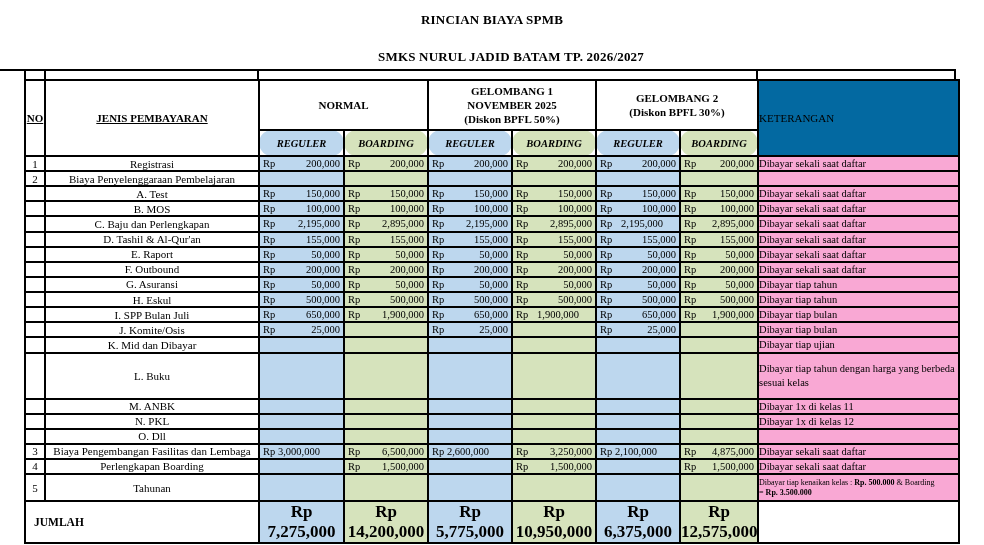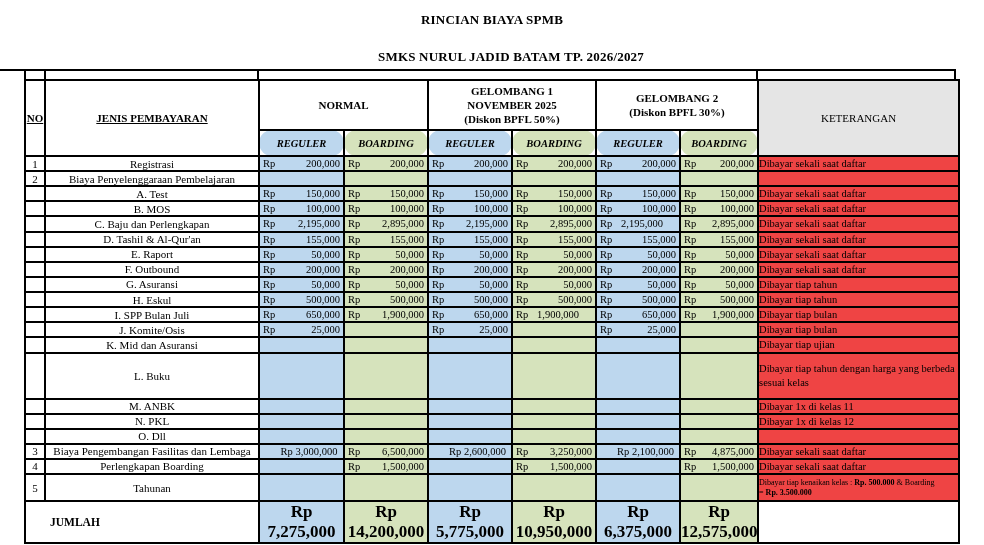--- a/index.html
+++ b/index.html
@@ -21,43 +21,43 @@
     position:absolute; left:24px; top:79px; width:934px;
     border-collapse:collapse; table-layout:fixed;
   }
   .fee td, .fee th { border:2px solid #000; padding:0; overflow:hidden; vertical-align:middle; }
 
   .fee thead .grp {
     font-weight:bold; font-size:11px; text-align:center;
     white-space:pre-line; line-height:1.3; background:#fff;
   }
   .fee thead .h-no, .fee thead .h-jenis { font-weight:bold; font-size:11px; text-align:center; background:#fff;text-decoration:underline; }
-  .fee thead .h-ket { font-weight:normal; font-size:11px; text-align:center; background:#e5e5e5; }
+  .fee thead .h-ket { font-weight:normal; font-size:11px; text-align:left; background:#0369a1; }
   .fee thead .sub {
     font-weight:bold; font-style:italic; font-size:10.5px; text-align:center;border-radius:13px;
   }
   .reg   { background:var(--reg); }
   .board { background:var(--board); }
 
   .cell-no    { text-align:center; font-size:11px; }
   .cell-jenis { padding-left:4px; font-size:11px; text-align:center; }
-  .cell-ket   { padding-left:4px; padding-right:2px; font-size:10.5px; text-align:left; line-height:1.25; background:#ef4444; }
+  .cell-ket   { padding-left:4px; padding-right:2px; font-size:10.5px; text-align:left; line-height:1.25; background:#f9a8d4; }
   .money      { font-size:10.5px; }
   .money .inner { display:flex; align-items:center; padding:0 3px; }
   .money .amt { margin-left:auto; }
   .money .amt.gap { padding-right:13px; }
-  .money .ltext { display:block; text-align:center; padding-left:15px; }
+  .money .ltext { display:block; text-align:left; padding-left:3px; }
 
   tr.r-std  { height:15px; }
   tr.r-tall { height:46px; }
   tr.r-mid  { height:27px; }
   tr.r-mid .cell-ket { font-size:8px; line-height:1.25; }
   tr.r-jumlah { height:38px; }
   tr.r-jumlah td { font-weight:bold; text-align:center; font-size:17px; }
-  tr.r-jumlah td.cell-label { text-align:left; padding-left:24px; font-size:11.5px; background:#fff; }
+  tr.r-jumlah td.cell-label { text-align:left; padding-left:8px; font-size:11.5px; background:#fff; }
   tr.r-jumlah td.cell-ket { background:#fff; }
   .hrow1 { height:50px; }
   .hrow2 { height:26px; }
   b { font-weight:bold; }
 </style>
 </head>
 <body>
 
 <div class="artifact" style="left:0; top:69px; width:956px; height:2px;"></div>
 <div class="artifact" style="left:24px; top:69px; width:2px; height:11px;"></div>
@@ -545,21 +545,21 @@
           <div class="inner">
             <span class="rp">Rp</span>
             <span class="amt">25,000</span>
           </div>
         </td>
         <td class="money board"></td>
         <td class="cell-ket">Dibayar tiap bulan</td>
       </tr>
       <tr class="r-std">
         <td class="cell-no"></td>
-        <td class="cell-jenis">K. Mid dan Asuransi</td>
+        <td class="cell-jenis">K. Mid dan Dibayar</td>
         <td class="money reg"></td>
         <td class="money board"></td>
         <td class="money reg"></td>
         <td class="money board"></td>
         <td class="money reg"></td>
         <td class="money board"></td>
         <td class="cell-ket">Dibayar tiap ujian</td>
       </tr>
       <tr class="r-tall">
         <td class="cell-no"></td>

